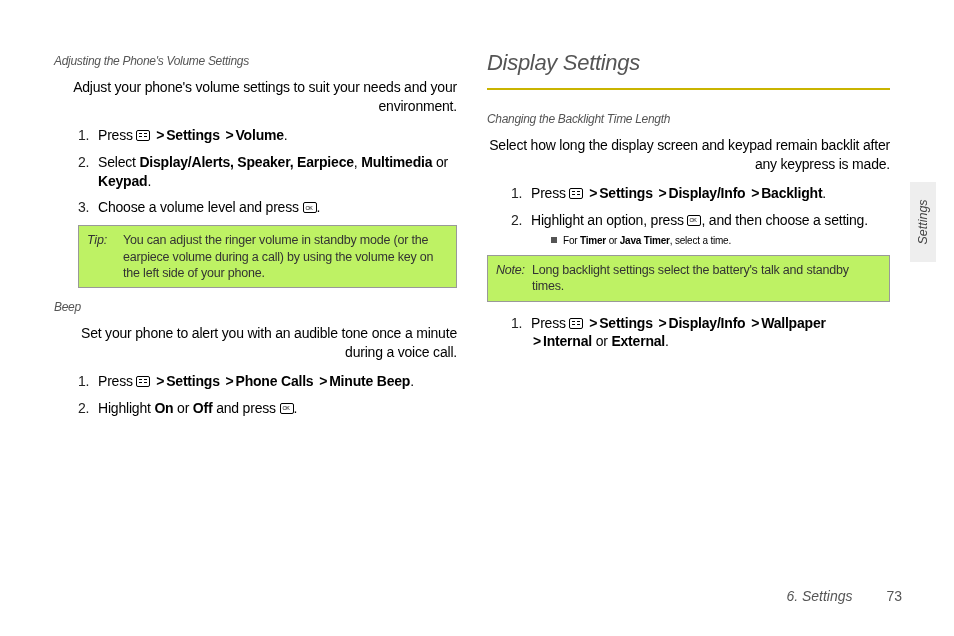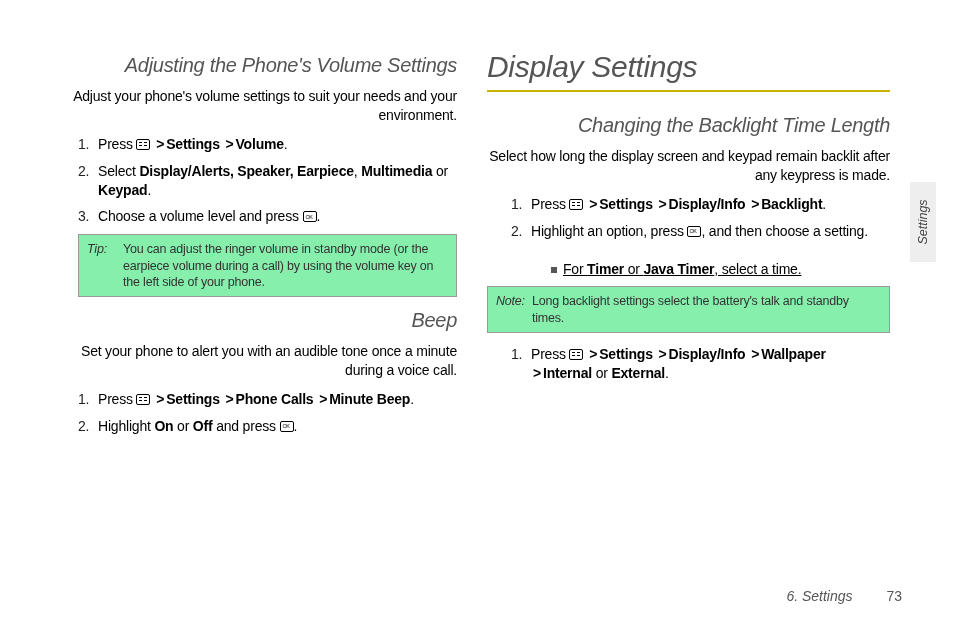--- a/index.html
+++ b/index.html
@@ -16,35 +16,34 @@
       display: flex;
       gap: 30px;
     }
     .col {
       flex: 1;
       min-width: 0;
     }
     .subheading {
       font-style: italic;
       font-weight: 400;
-      font-size: 20px;
+      font-size: 12px;
       color: #555;
       margin-bottom: 10px;
       margin-top: 4px;
       letter-spacing: -0.3px;
-      text-align: right;
     }
     .main-heading {
       font-style: italic;
       font-weight: 400;
-      font-size: 30px;
+      font-size: 22px;
       color: #555;
       margin-bottom: 4px;
       border-bottom: 2px solid #c9b400;
-      padding-bottom: 6px;
+      padding-bottom: 12px;
       letter-spacing: -0.3px;
     }
     .para {
       font-size: 14px;
       line-height: 1.35;
       margin-bottom: 10px;
       letter-spacing: -0.2px;
       text-align: right;
     }
     ol.steps {
@@ -69,42 +68,41 @@
       font-weight: 400;
       color: #222;
     }
     .bold { font-weight: 700; }
     .boldgt {
       font-weight: 700;
       padding: 0 2px;
     }
     .infobox {
       border: 1px solid #999;
-      background: #86efac;
+      background: #bef264;
       padding: 6px 8px 6px 8px;
       margin: 6px 0 12px 24px;
       display: flex;
       font-size: 12.5px;
       line-height: 1.3;
       color: #333;
       letter-spacing: -0.2px;
     }
     .infobox .label {
       font-style: italic;
       min-width: 36px;
       flex-shrink: 0;
     }
     .infobox .body { flex: 1; }
     .sub-bullet {
       margin-left: 20px;
-      font-size: 14px;
+      font-size: 10px;
       line-height: 1.35;
-      margin-top: 19px;
-      letter-spacing: -0.2px;
-      text-decoration: underline;
+      margin-top: 4px;
+      letter-spacing: -0.2px;
     }
     .sub-bullet .square {
       display: inline-block;
       width: 6px;
       height: 6px;
       background: #555;
       margin-right: 6px;
       vertical-align: 1px;
     }
     .icon-key {

